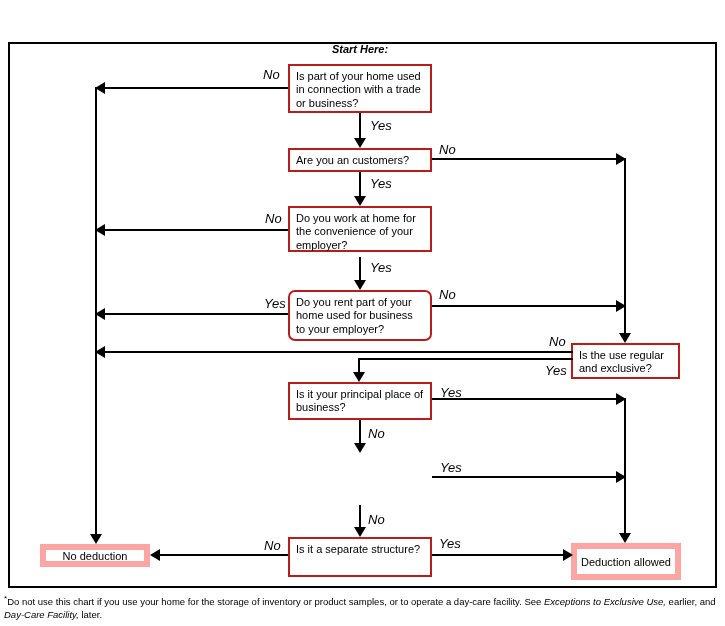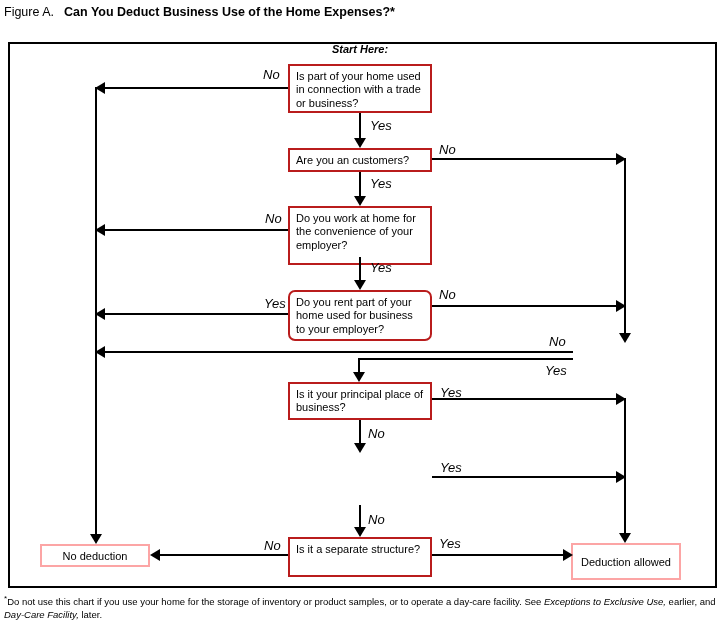--- a/index.html
+++ b/index.html
@@ -10,52 +10,50 @@
   .title{position:absolute;left:4px;top:5px;font-size:12.5px;white-space:nowrap;}
   .title .fig{font-weight:normal;}
   .title .main{font-weight:bold;margin-left:10px;}
   .frame{position:absolute;left:8px;top:42px;width:709px;height:546px;border:2px solid #000;box-sizing:border-box;}
   .start{position:absolute;left:288px;top:43px;width:144px;text-align:center;font-size:11px;font-weight:bold;font-style:italic;}
   .qbox{
     position:absolute;border:2px solid #b91c1c;background:#fff;box-sizing:border-box;
     font-size:11px;line-height:1.22;padding:4px 6px;
   }
   .term{
-    position:absolute;border:2px solid #fca5a5;background:#fff;box-sizing:border-box;
+    position:absolute;border:6px solid #fca5a5;background:#fff;box-sizing:border-box;
     font-size:11px;display:flex;align-items:center;justify-content:center;text-align:center;
   }
   .hline{position:absolute;height:2px;background:#000;}
   .vline{position:absolute;width:2px;background:#000;}
   .arr-d{position:absolute;width:0;height:0;border-left:6px solid transparent;border-right:6px solid transparent;border-top:10px solid #000;}
   .arr-l{position:absolute;width:0;height:0;border-top:6px solid transparent;border-bottom:6px solid transparent;border-right:10px solid #000;}
   .arr-r{position:absolute;width:0;height:0;border-top:6px solid transparent;border-bottom:6px solid transparent;border-left:10px solid #000;}
   .lbl{position:absolute;font-size:13px;font-style:italic;white-space:nowrap;}
   .footnote{
     position:absolute;left:4px;top:593px;width:717px;font-size:9.5px;line-height:1.4;
   }
   .footnote .it{font-style:italic;}
   .footnote .ast{vertical-align:super;font-size:8px;}
 </style>
 </head>
 <body>
 
 <div class="stage">
 
-  <div class="title">
-    <span class="fig">Figure A.</span><span class="main">Can You Deduct Business Use of the Home Expenses?*</span>
-  </div>
 
   <div class="frame"></div>
 
   <div class="start">Start Here:</div>
 
   <div class="qbox" style="left:288px;top:64px;width:144px;height:49px;">Is part of your home used in connection with a trade or business?</div>
   <div class="qbox" style="left:288px;top:148px;width:144px;height:24px;padding-top:4px;">Are you an customers?</div>
-  <div class="qbox" style="left:288px;top:206px;width:144px;height:59px;">Do you work at home for the convenience of your employer?</div>
+  <div class="qbox" style="left:288px;top:206px;width:144px;height:46px;">Do you work at home for the convenience of your employer?</div>
   <div class="qbox" style="left:288px;top:290px;width:144px;height:51px;border-radius:7px;">Do you rent part of your home used for business to your employer?</div>
+  <div class="qbox" style="left:571px;top:343px;width:109px;height:36px;">Is the use regular and exclusive?</div>
   <div class="qbox" style="left:288px;top:382px;width:144px;height:38px;">Is it your principal place of business?</div>
   <div class="qbox" style="left:288px;top:537px;width:144px;height:40px;">Is it a separate structure?</div>
 
   <div class="term" style="left:40px;top:544px;width:110px;height:23px;">No deduction</div>
   <div class="term" style="left:571px;top:543px;width:110px;height:37px;">Deduction allowed</div>
 
   <div class="vline" style="left:359px;top:113px;height:26px;"></div>
   <div class="arr-d" style="left:354px;top:138px;"></div>
   <div class="vline" style="left:359px;top:172px;height:25px;"></div>
   <div class="arr-d" style="left:354px;top:196px;"></div>

